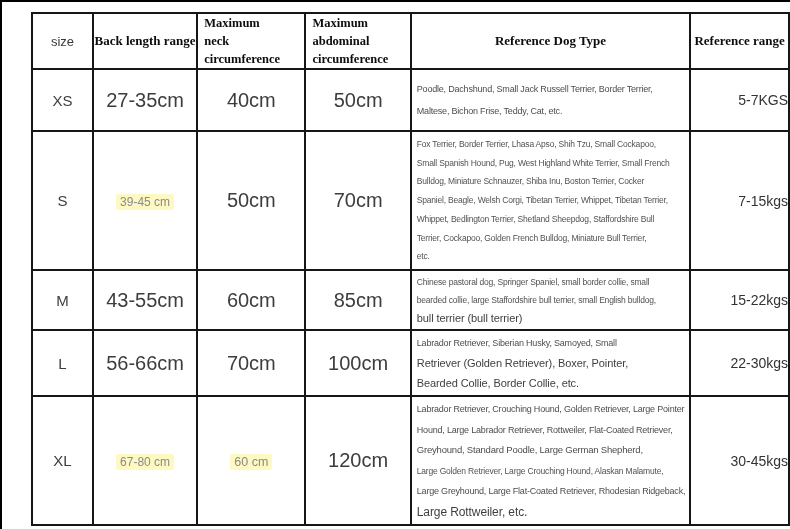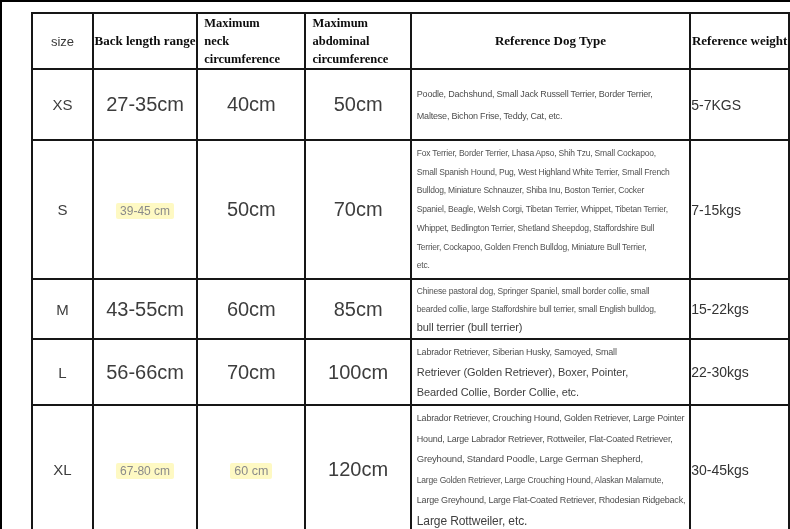--- a/index.html
+++ b/index.html
@@ -41,21 +41,21 @@
   th.h-size {
     font-family: "Liberation Sans", "DejaVu Sans", sans-serif;
     font-weight: 400;
     font-size: 13px;
     color: #3a3a3a;
     text-align: center;
   }
   
   td.v   { font-size: 20px; color: #3d3d3d; text-align: center; }
   td.v-s { font-size: 15px; color: #3d3d3d; text-align: center; }
-  td.v-w { font-size: 14px; color: #333333; text-align: left; }
+  td.v-w { font-size: 14px; color: #333333; text-align: right; }
   .muted {
     font-size: 12px;
     color: #8a8a8a;
     background: #fef9c3;
     padding: 1px 4px;
     border-radius: 2px;
   }
   
   td.dogcell { padding: 2px 4px 2px 5px; }
   td.dogcell div { white-space: nowrap; }
@@ -91,24 +91,24 @@
       <th class="h-serif">Back length range</th>
       <th class="h-serif h-left">
         <div>Maximum</div>
         <div>neck circumference</div>
       </th>
       <th class="h-serif h-left">
         <div>Maximum abdominal</div>
         <div>circumference</div>
       </th>
       <th class="h-serif">Reference Dog Type</th>
-      <th class="h-serif">Reference weight</th>
+      <th class="h-serif">Reference range</th>
     </tr>
 
-    <tr style="height:71px">
+    <tr style="height:62px">
       <td class="v-s">XS</td>
       <td class="v">27-35cm</td>
       <td class="v">40cm</td>
       <td class="v">50cm</td>
       <td class="dogcell lh-xs">
         <div class="a9">Poodle, Dachshund, Small Jack Russell Terrier, Border Terrier,</div>
         <div class="a9">Maltese, Bichon Frise, Teddy, Cat, etc.</div>
       </td>
       <td class="v-w">5-7KGS</td>
     </tr>

